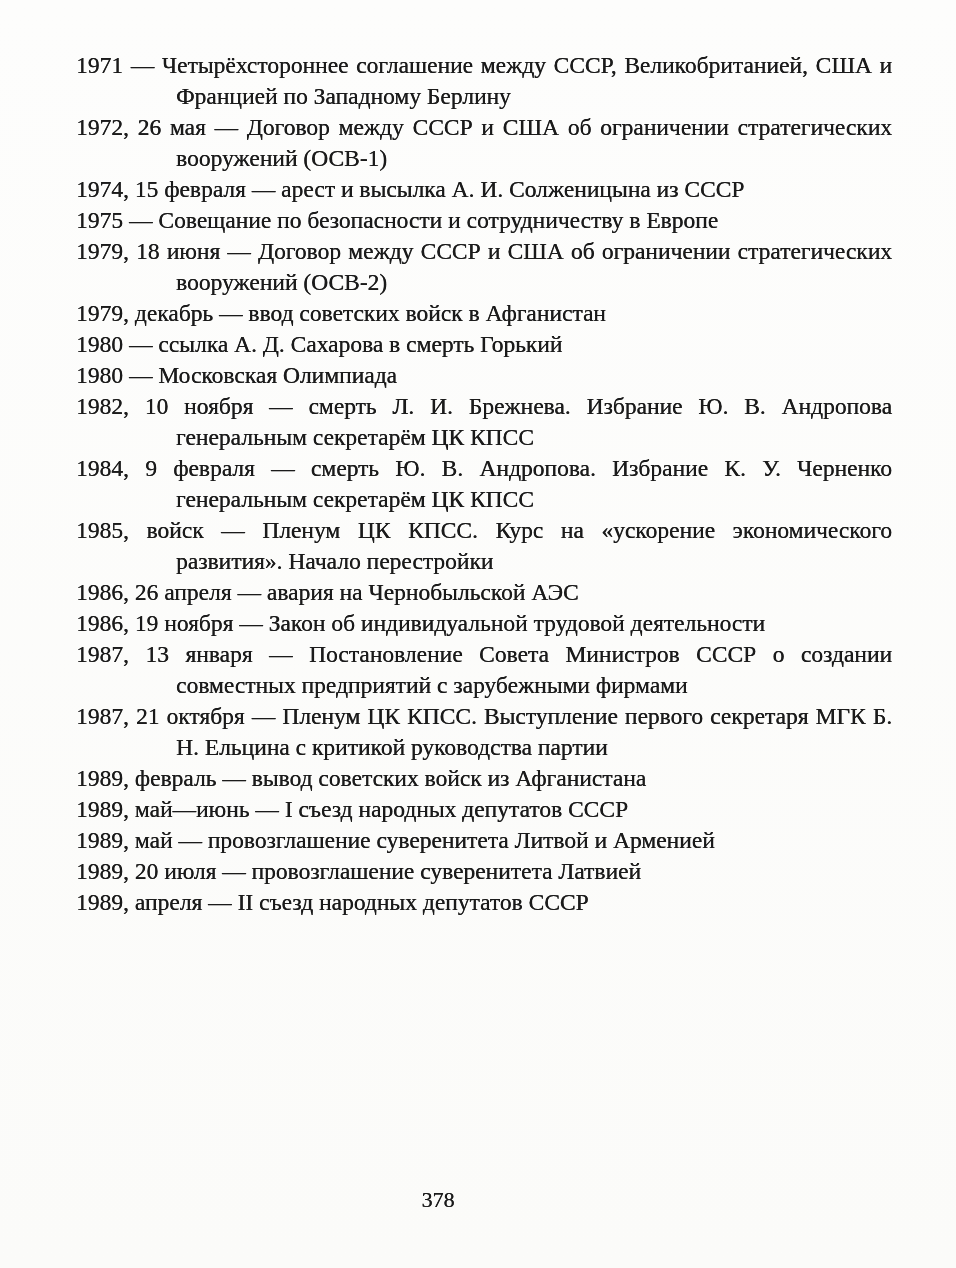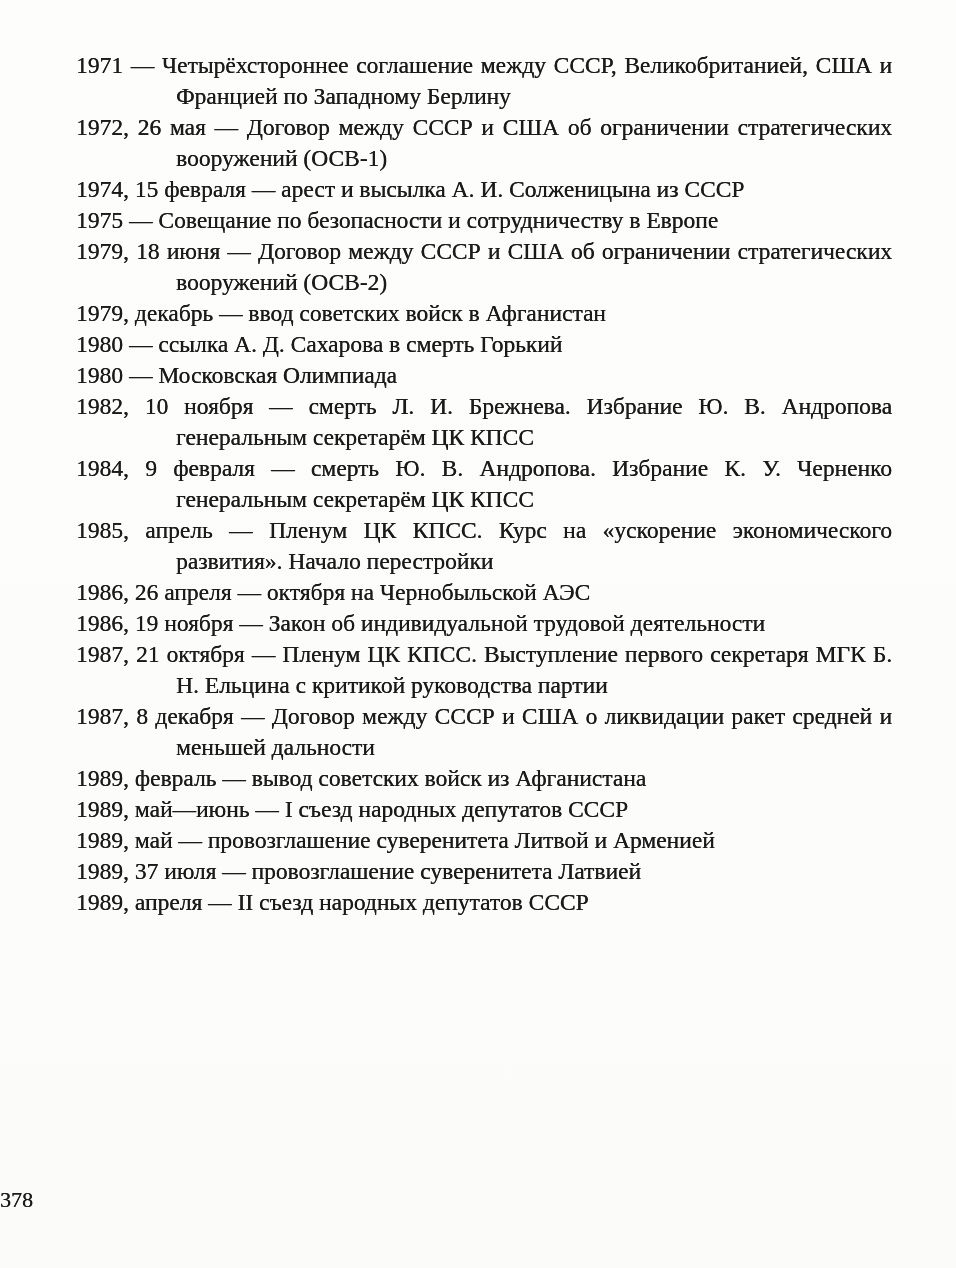--- a/index.html
+++ b/index.html
@@ -38,45 +38,46 @@
     text-shadow: 0.3px 0 0 currentColor;
   }
   .entry .d {
     white-space: nowrap;
   }
   .pagenum {
     position: absolute;
     top: 1186px;
     left: 0;
     width: 876px;
+    text-align: center;
     font-size: 22px;
     line-height: 28px;
     text-shadow: 0.3px 0 0 currentColor;
   }
 </style>
 </head>
 <body>
 
 <div class="page">
   <div class="content">
     <p class="entry"><span class="d">1971</span> <span>—</span> <span>Четырёхстороннее соглашение между СССР, Великобританией, США и Францией по Западному Берлину</span></p>
     <p class="entry"><span class="d">1972, 26 мая</span> <span>—</span> <span>Договор между СССР и США об ограничении стратегических вооружений (ОСВ-1)</span></p>
     <p class="entry"><span class="d">1974, 15 февраля</span> <span>—</span> <span>арест и высылка А. И. Солженицына из СССР</span></p>
     <p class="entry"><span class="d">1975</span> <span>—</span> <span>Совещание по безопасности и сотрудничеству в Европе</span></p>
     <p class="entry"><span class="d">1979, 18 июня</span> <span>—</span> <span>Договор между СССР и США об ограничении стратегических вооружений (ОСВ-2)</span></p>
     <p class="entry"><span class="d">1979, декабрь</span> <span>—</span> <span>ввод советских войск в Афганистан</span></p>
     <p class="entry"><span class="d">1980</span> <span>—</span> <span>ссылка А. Д. Сахарова в смерть Горький</span></p>
     <p class="entry"><span class="d">1980</span> <span>—</span> <span>Московская Олимпиада</span></p>
     <p class="entry"><span class="d">1982, 10 ноября</span> <span>—</span> <span>смерть Л. И. Брежнева. Избрание Ю. В. Андропова генеральным секретарём ЦК КПСС</span></p>
     <p class="entry"><span class="d">1984, 9 февраля</span> <span>—</span> <span>смерть Ю. В. Андропова. Избрание К. У. Черненко генеральным секретарём ЦК КПСС</span></p>
-    <p class="entry"><span class="d">1985, апрель</span> <span>—</span> <span>Пленум ЦК КПСС. Курс на «ускорение экономического развития». Начало перестройки</span></p>
-    <p class="entry"><span class="d">1986, 26 апреля</span> <span>—</span> <span>октября на Чернобыльской АЭС</span></p>
+    <p class="entry"><span class="d">1985, войск</span> <span>—</span> <span>Пленум ЦК КПСС. Курс на «ускорение экономического развития». Начало перестройки</span></p>
+    <p class="entry"><span class="d">1986, 26 апреля</span> <span>—</span> <span>авария на Чернобыльской АЭС</span></p>
     <p class="entry"><span class="d">1986, 19 ноября</span> <span>—</span> <span>Закон об индивидуальной трудовой деятельности</span></p>
+    <p class="entry"><span class="d">1987, 13 января</span> <span>—</span> <span>Постановление Совета Министров СССР о создании совместных предприятий с зарубежными фирмами</span></p>
     <p class="entry"><span class="d">1987, 21 октября</span> <span>—</span> <span>Пленум ЦК КПСС. Выступление первого секретаря МГК Б. Н. Ельцина с критикой руководства партии</span></p>
-    <p class="entry"><span class="d">1987, 8 декабря</span> <span>—</span> <span>Договор между СССР и США о ликвидации ракет средней и меньшей дальности</span></p>
     <p class="entry"><span class="d">1989, февраль</span> <span>—</span> <span>вывод советских войск из Афганистана</span></p>
     <p class="entry"><span class="d">1989, май—июнь</span> <span>—</span> <span>I съезд народных депутатов СССР</span></p>
     <p class="entry"><span class="d">1989, май</span> <span>—</span> <span>провозглашение суверенитета Литвой и Арменией</span></p>
-    <p class="entry"><span class="d">1989, 37 июля</span> <span>—</span> <span>провозглашение суверенитета Латвией</span></p>
+    <p class="entry"><span class="d">1989, 20 июля</span> <span>—</span> <span>провозглашение суверенитета Латвией</span></p>
     <p class="entry"><span class="d">1989, апреля</span> <span>—</span> <span>II съезд народных депутатов СССР</span></p>
   </div>
   <div class="pagenum">378</div>
 </div>
 
 </body></html>

